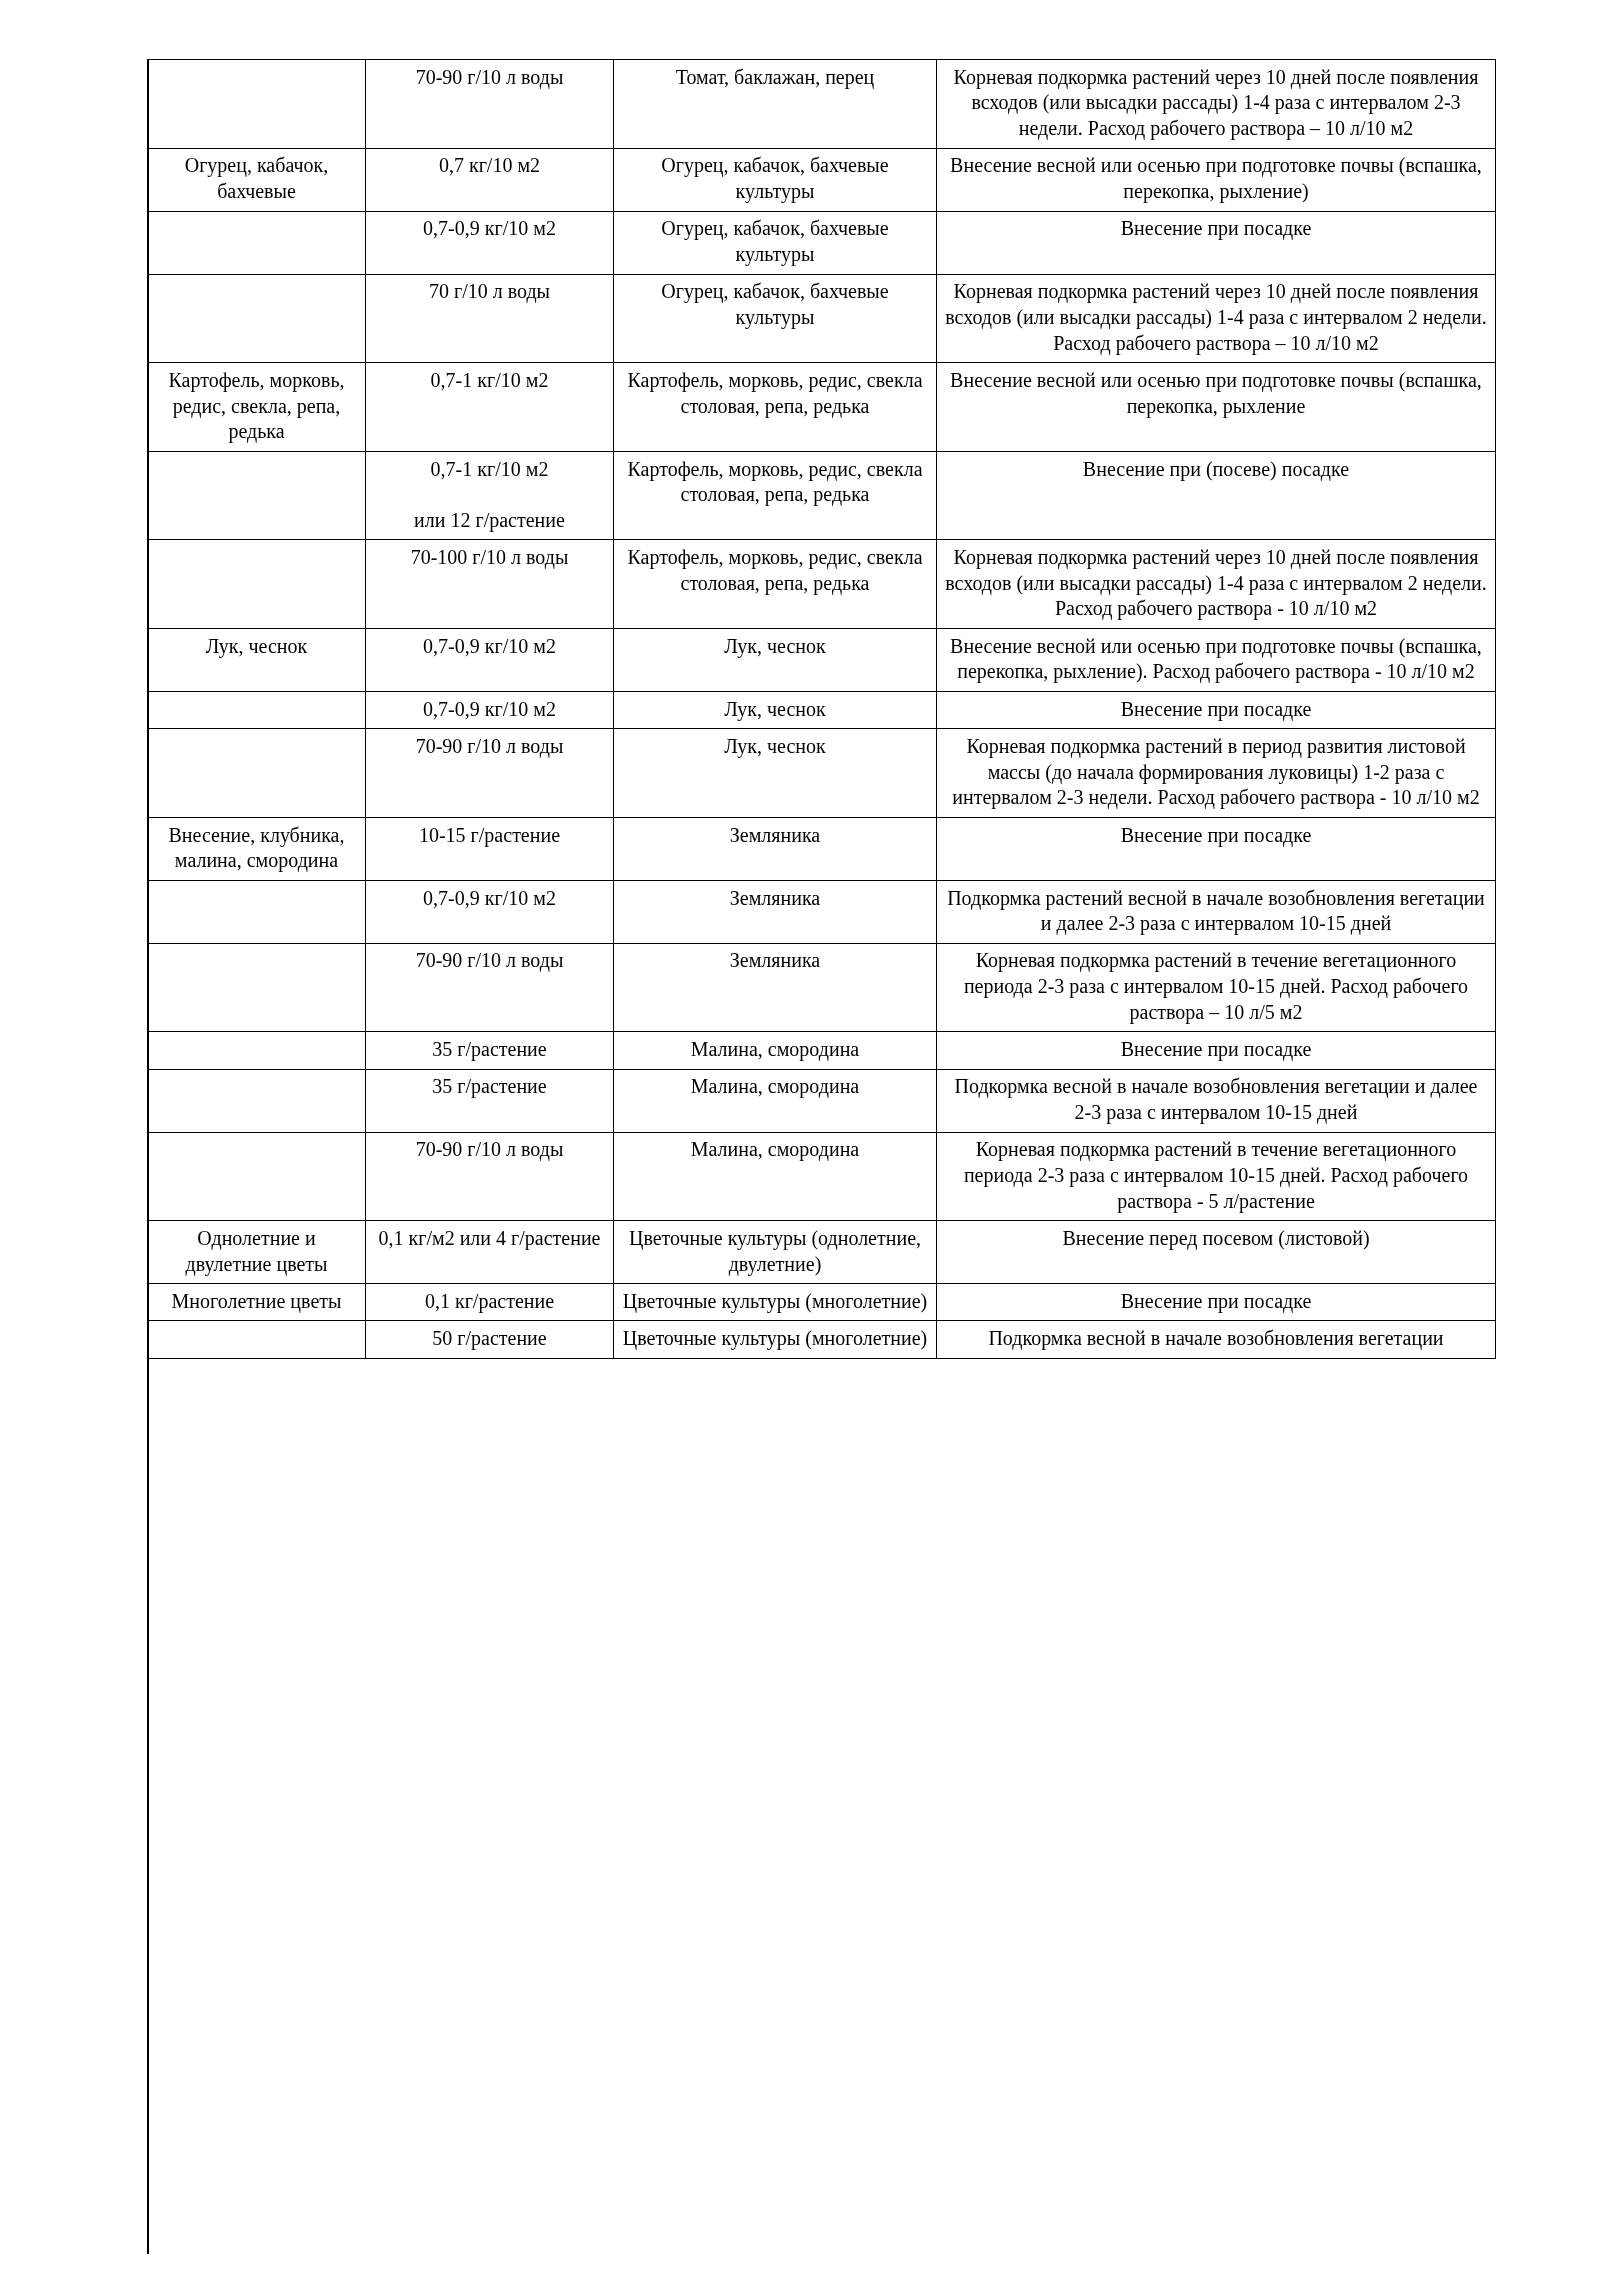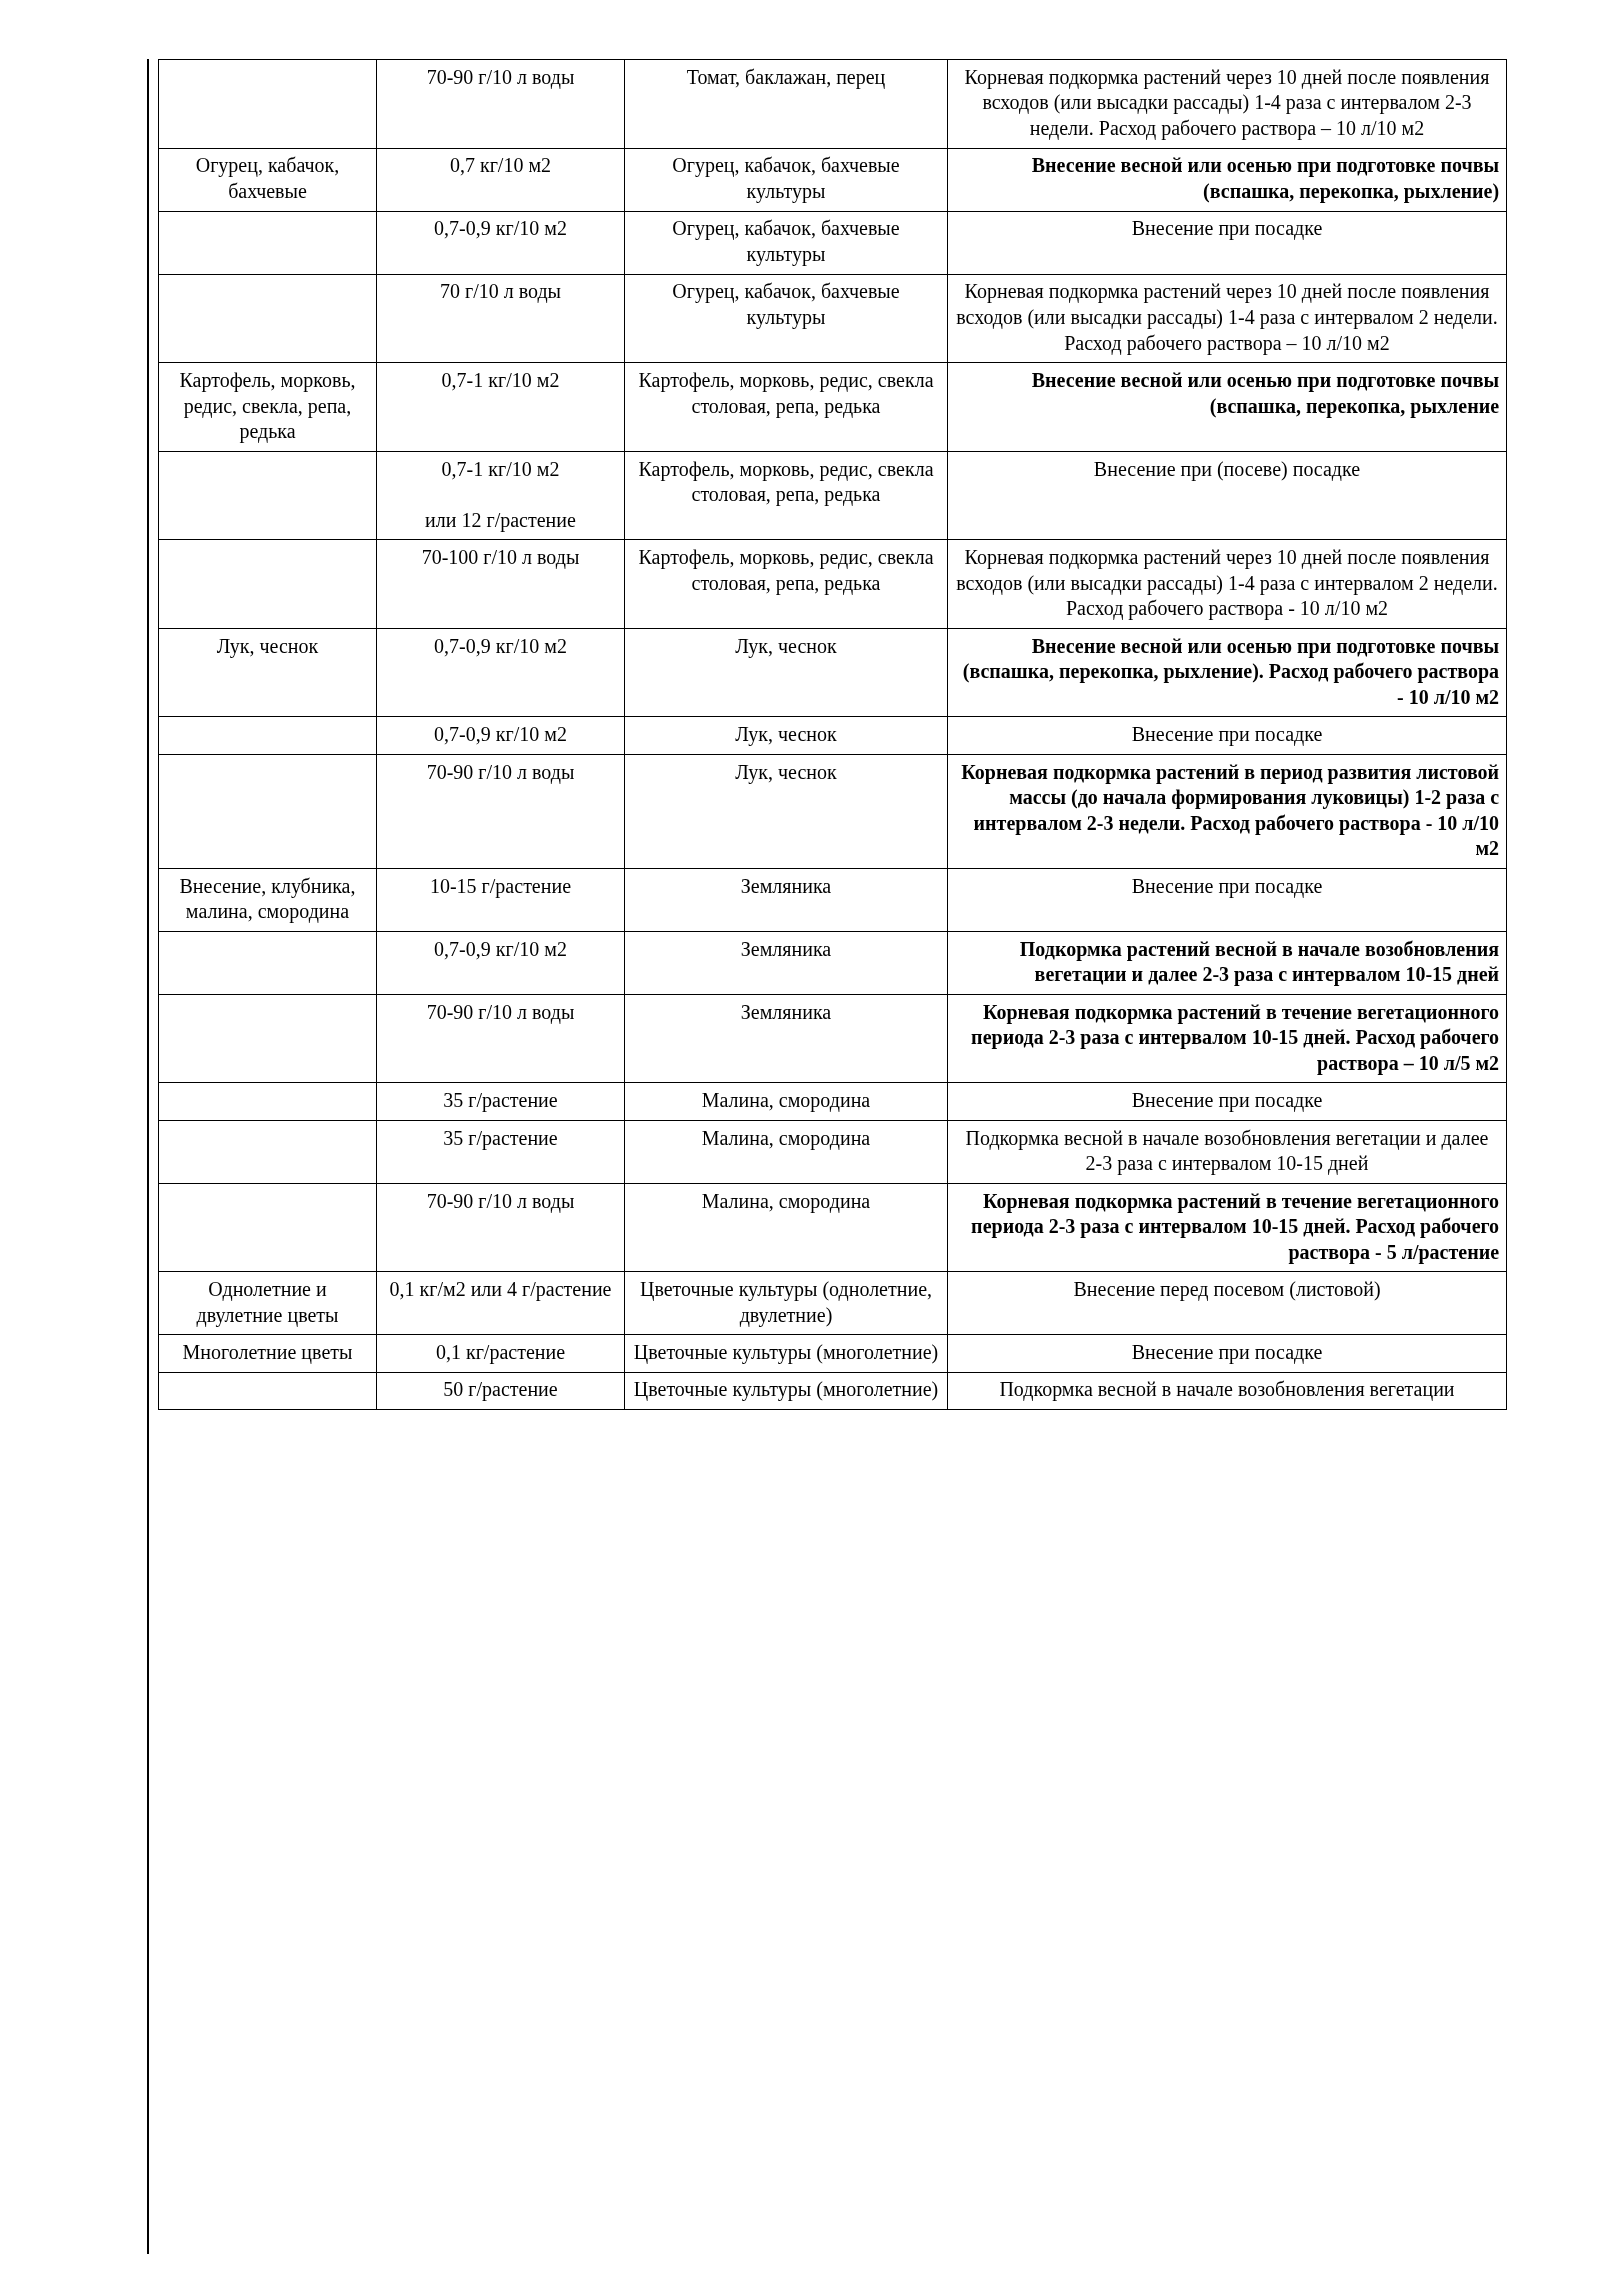--- a/index.html
+++ b/index.html
@@ -25,42 +25,42 @@
     position: absolute;
     left: 147px;
     top: 59px;
     bottom: 39px;
     width: 2px;
     background: #000000;
   }
   table.doc-table {
     border-collapse: collapse;
     width: 1348px;
-    margin-left: 11px;
+    margin-left: 0;
     table-layout: fixed;
   }
   table.doc-table td {
     border: 1px solid #000000;
     vertical-align: top;
     padding: 4.9px 6.9px 5.9px 6.9px;
     font-size: 20px;
     line-height: 1.28;
   }
   
   col.c1 { width: 218px; }
   col.c2 { width: 248px; }
   col.c3 { width: 323px; }
   col.c4 { width: 559px; }
 
   td.c-crop   { text-align: center; }
   td.c-dose   { text-align: center; }
   td.c-culture{ text-align: center; }
   td.c-note   { text-align: center; }
 
-  td.note-left { text-align: right; font-weight: bold; }
+  td.note-left { text-align: center; }
 
   .spacer-line { display:block; height: 1.28em; }
 
   
   td.empty-cont {
     border-left: 1px solid #000000;
     border-top: none;
     border-right: 1px solid #000000;
     border-bottom: none;
   }

